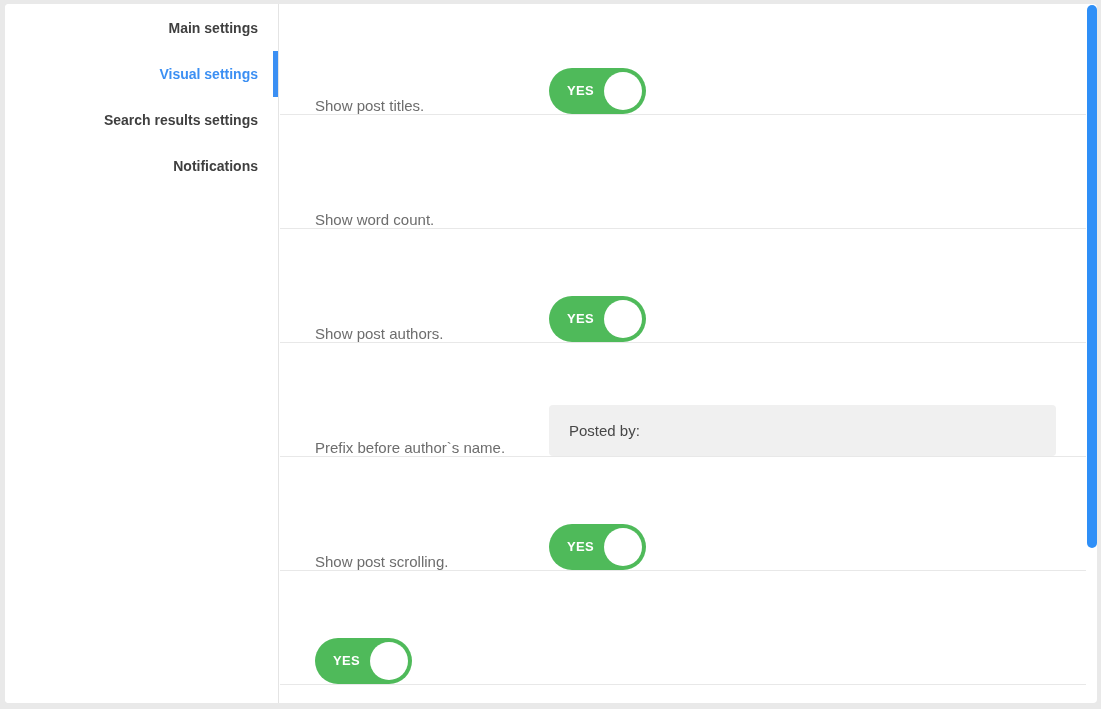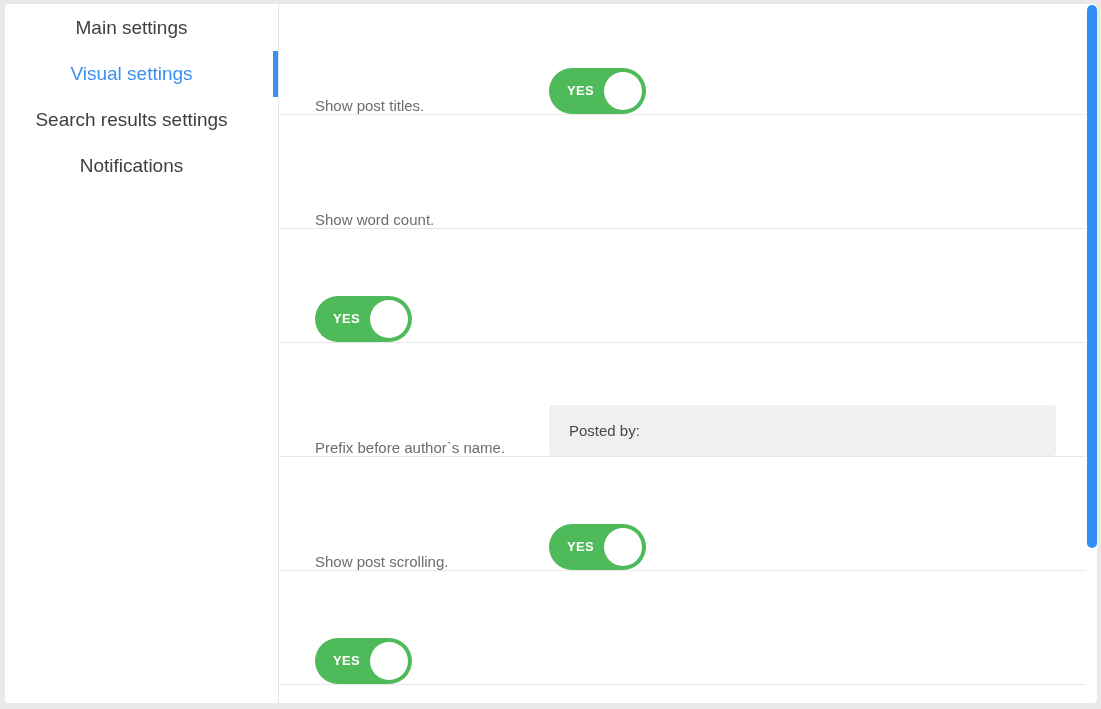--- a/index.html
+++ b/index.html
@@ -28,22 +28,22 @@
   }
 
   
   .sidebar {
     position: absolute; left: 0; top: 0; bottom: 0; width: 274px;
     border-right: 1px solid #e4e4e4; background: var(--panel-bg);
     border-radius: 4px 0 0 4px; padding-top: 1px;
   }
   .side-item {
     position: relative; height: 46px; line-height: 46px;
-    text-align: center; padding-right: 20px;
-    font-size: 19px; font-weight: 400; color: var(--sidebar-text);
+    text-align: right; padding-right: 20px;
+    font-size: 14px; font-weight: 700; color: var(--sidebar-text);
     cursor: pointer; white-space: nowrap;
   }
   .side-item.active { color: var(--accent-blue); }
   .side-item .active-bar {
     display: none; position: absolute; right: 0; top: 0; bottom: 0; width: 5px;
     background: var(--accent-blue);
   }
   .side-item.active .active-bar { display: block; }
 
   
@@ -134,20 +134,23 @@
         </div>
       </div>
 
       <div class="row">
         <div class="row-label">
           <span class="label-text">Show word count.</span>
         </div>
       </div>
 
       <div class="row">
+        <div class="row-label">
+          <span class="label-text">Show post authors.</span>
+        </div>
         <div class="row-control">
           <div class="toggle">
             <span class="toggle-state">YES</span>
             <span class="toggle-knob"></span>
           </div>
         </div>
       </div>
 
       <div class="row">
         <div class="row-label">

